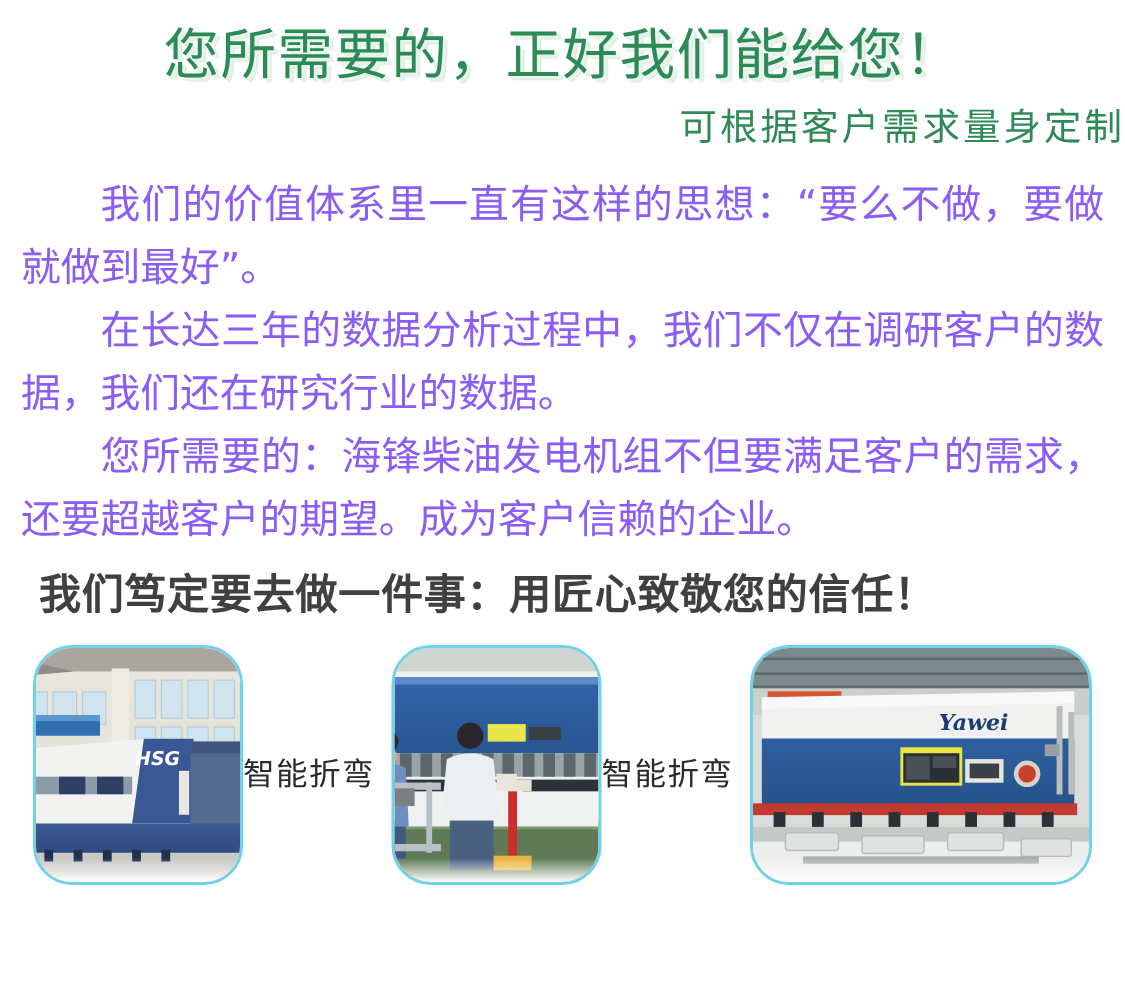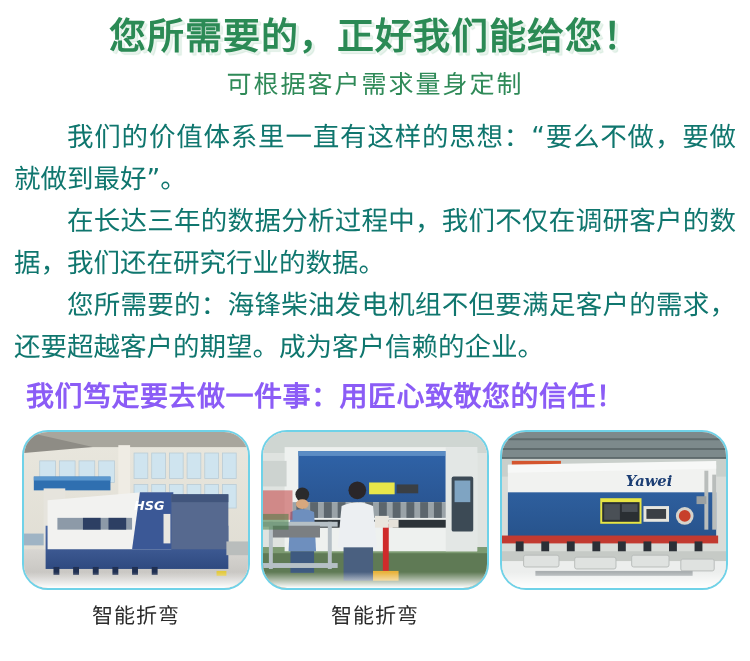--- a/index.html
+++ b/index.html
@@ -25,85 +25,86 @@
   }
 
   
   .headline-block {
     padding-top: 8px;
     text-align: center;
   }
 
   .main-title {
     font-size: 37px;
-    font-weight: bold;
+    font-weight: normal;
     color: #2b8a55;
     letter-spacing: 1px;
     line-height: 1.25;
     text-shadow: 2px 2px 0 #e8f3ec, 3px 3px 1px #d9ece0;
     margin: 0;
     padding: 6px 0 0 0;
   }
 
   .sub-title {
     font-size: 25px;
     font-weight: normal;
     color: #2f8a58;
     letter-spacing: 2px;
     line-height: 1.3;
     margin: 0;
     padding: 9px 0 0 0;
+    text-align: right;
   }
 
   
   .body-copy {
     padding: 14px 14px 0 14px;
   }
 
   .para {
     font-size: 26.5px;
     line-height: 42px;
-    color: #0f766e;
+    color: #8b5cf6;
     text-indent: 2em;
     margin: 0;
     padding: 0;
     letter-spacing: 0px;
     text-align: justify;
     text-justify: inter-ideograph;
   }
 
   .brand-underline {
     text-underline-offset: 2px;
   }
 
   
   .slogan {
     font-size: 28px;
     font-weight: bold;
-    color: #8b5cf6;
+    color: #404040;
     letter-spacing: 0.5px;
     line-height: 1.35;
     margin: 0;
     padding: 10px 0 0 26px;
     white-space: nowrap;
   }
 
   
   .photo-strip {
     display: flex;
     justify-content: space-between;
     padding: 14px 22px 0 22px;
     box-sizing: border-box;
     width: 750px;
   }
 
   .photo-cell {
     width: 228px;
     display: flex;
-    flex-direction: column;
+    flex-direction: row;
     align-items: center;
   }
 
   .photo-frame {
     width: 228px;
     height: 160px;
     border-radius: 26px;
     border: 2px solid #6fd2e8;
     box-sizing: border-box;
     overflow: hidden;

